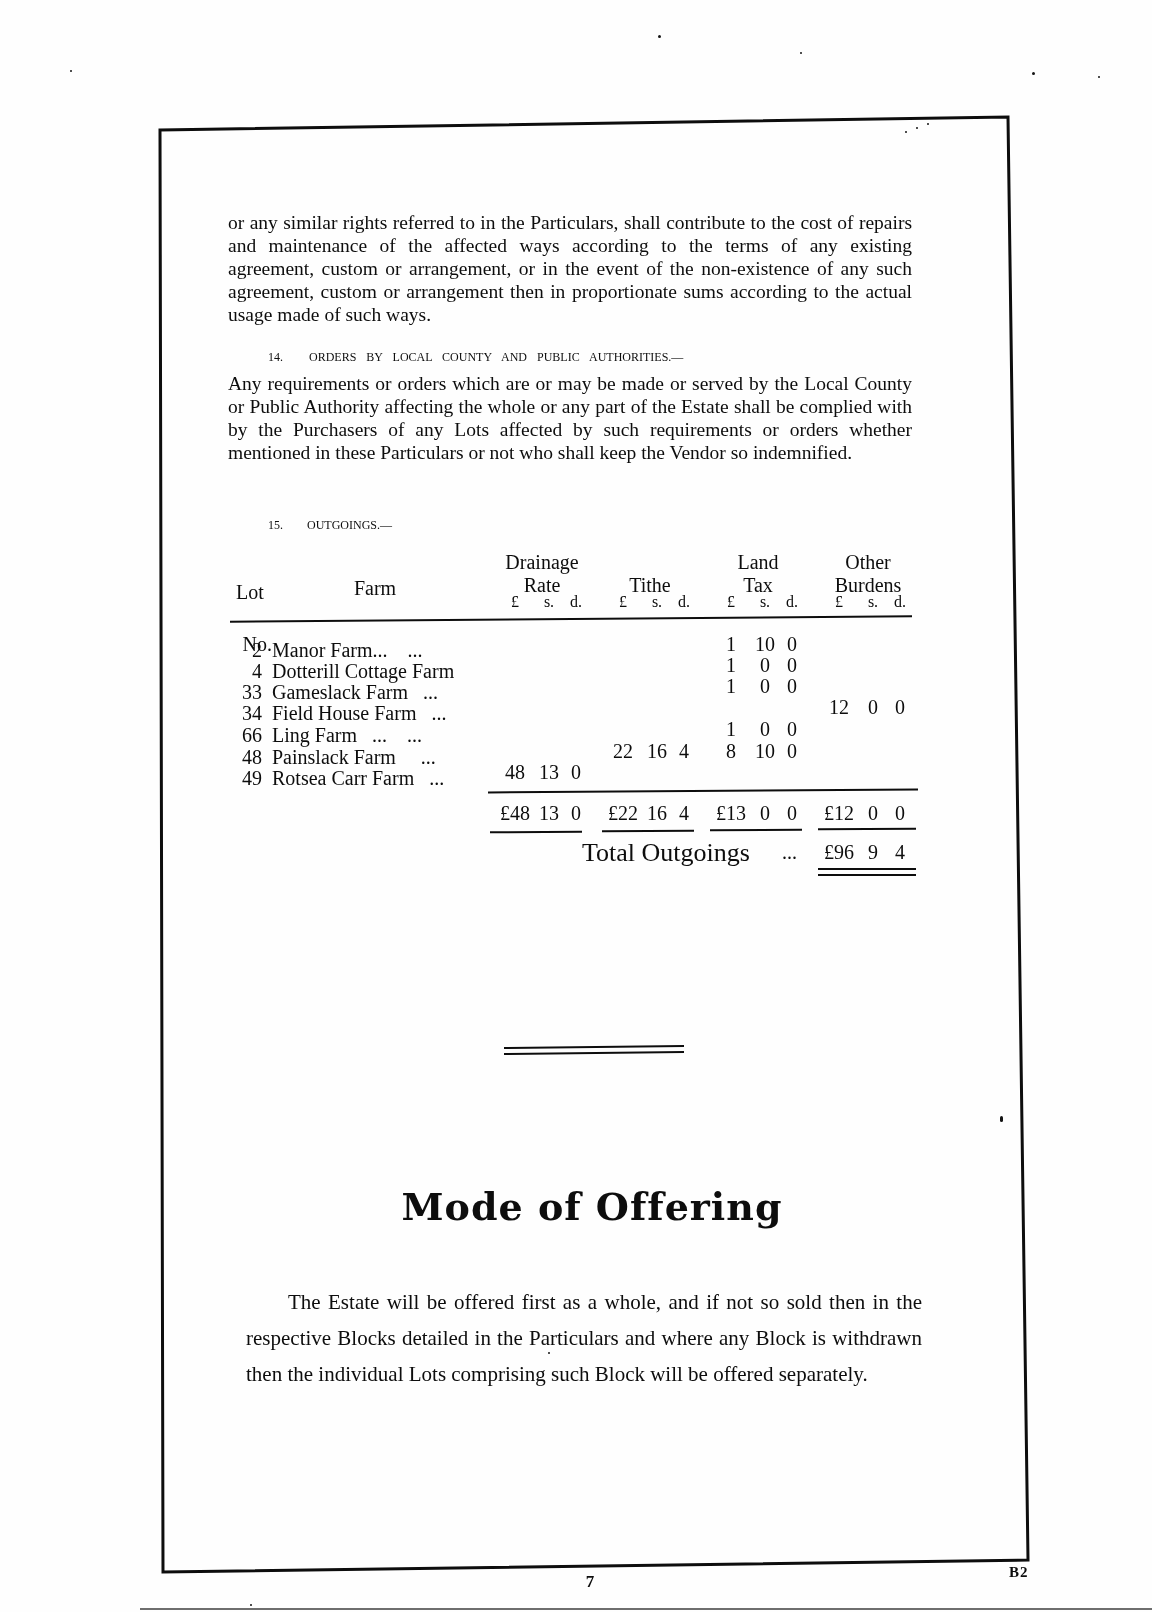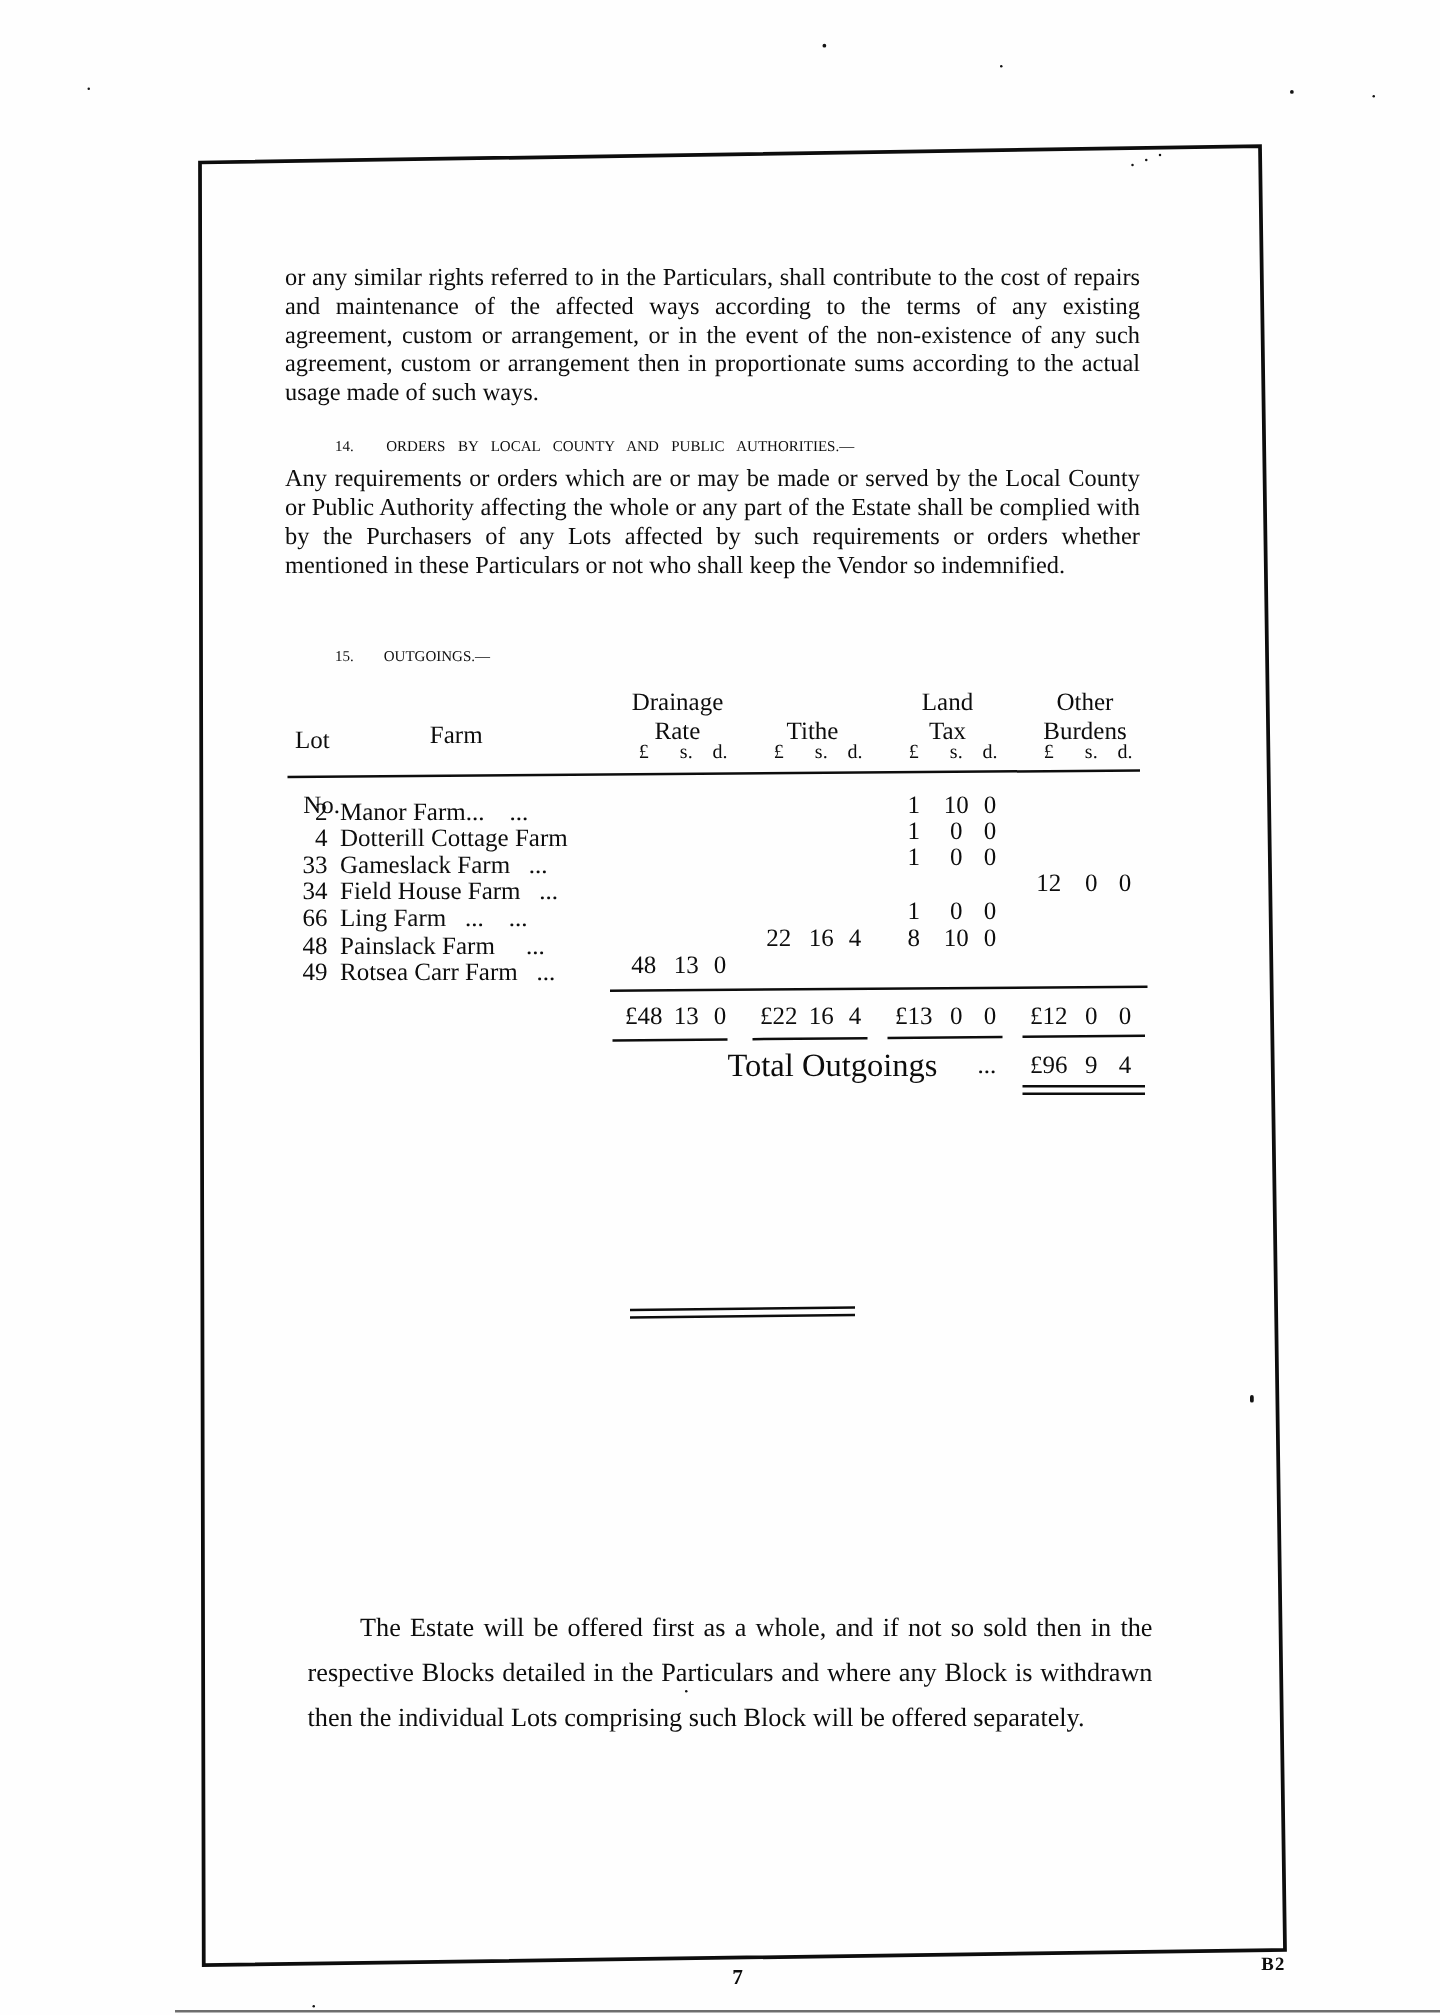--- a/index.html
+++ b/index.html
@@ -61,21 +61,21 @@
   <div class="headline" style="left:268px; top:518px;">
     <span class="num" style="margin-right:24px;">15.</span><span>OUTGOINGS.—</span>
   </div>
 
   <div class="abs" style="left:0; top:0; width:1152px; height:900px;padding-left:44px;">
 
     <div class="th" style="left:496px; top:552px; width:92px;">Drainage</div>
     <div class="th" style="left:712px; top:552px; width:92px;">Land</div>
     <div class="th" style="left:820px; top:552px; width:96px;">Other</div>
 
-    <div class="th" style="left:280px; top:578px; width:170px;">Farm</div>
+    <div class="th" style="left:290px; top:578px; width:170px;">Farm</div>
     <div class="th" style="left:496px; top:575px; width:92px;">Rate</div>
     <div class="th" style="left:604px; top:575px; width:92px;">Tithe</div>
     <div class="th" style="left:712px; top:575px; width:92px;">Tax</div>
     <div class="th" style="left:820px; top:575px; width:96px;">Burdens</div>
 
     <div class="th" style="left:236px; top:582px; width:36px; text-align:left;">Lot</div>
     <div class="th" style="left:236px; top:634px; width:36px; text-align:right;">No.</div>
 
     <div class="money m-drain" style="top:593px;">
       <span class="l">£</span>
@@ -209,20 +209,21 @@
       </div>
     </div>
 
     <div class="rule" style="left:818px; top:868px; width:98px;"></div>
     <div class="rule" style="left:818px; top:874px; width:98px;"></div>
   </div>
 
   <div class="rule" style="left:504px; top:1046px; width:180px; transform:rotate(-0.7deg);"></div>
   <div class="rule" style="left:504px; top:1052px; width:180px; transform:rotate(-0.7deg);"></div>
 
+  <div class="mode-title">Mode of Offering</div>
   <div class="mode-para">The Estate will be offered first as a whole, and if not so sold then in the respective Blocks detailed in the Particulars and where any Block is withdrawn then the individual Lots comprising such Block will be offered separately.</div>
 
   <div class="footer-num" style="left:575px; top:1572px; width:30px; text-align:center; font-size:17px;">7</div>
   <div class="footer-num" style="left:1009px; top:1564px; font-size:15px; letter-spacing:1px;">B2</div>
 
   <div class="rule" style="left:140px; top:1608px; width:1012px; height:2px; background:#6e6e6e;"></div>
   <div class="spk" style="left:658px; top:35px;  width:3px; height:3px;"></div>
   <div class="spk" style="left:800px; top:52px;  width:2px; height:2px;"></div>
   <div class="spk" style="left:1032px;top:72px;  width:3px; height:3px;"></div>
   <div class="spk" style="left:1098px;top:76px;  width:2px; height:2px;"></div>

